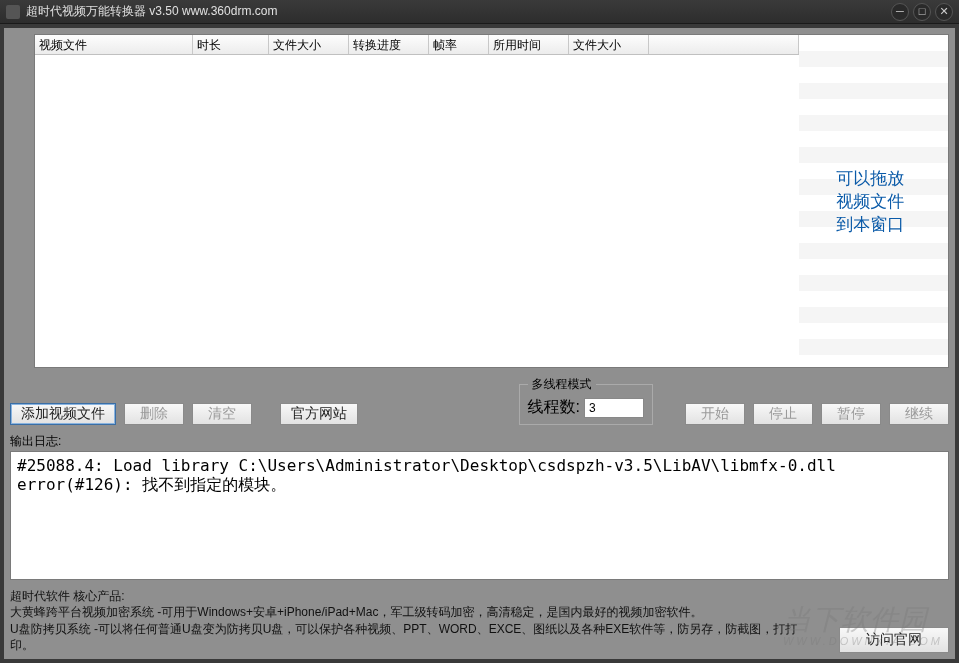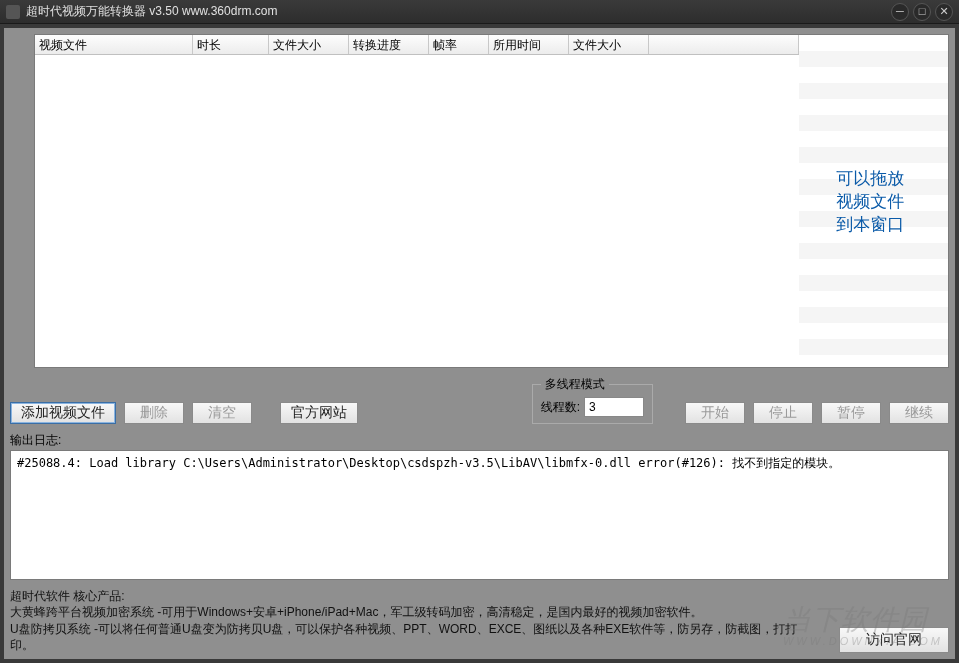--- a/index.html
+++ b/index.html
@@ -132,33 +132,33 @@
   gap: 4px;
 }
 .input-text {
   width: 60px;
   height: 20px;
   border: 1px solid #888;
   background: #fff;
   padding: 0 4px;
   font-size: 12px;
 }
-.label-inline { font-size: 12px; }
+.label-inline { font-size: 16px; }
 .log-area {
   flex: 1;
   display: flex;
   flex-direction: column;
 }
 .log-label { font-size: 12px; margin-bottom: 1px; }
 .log-box {
   flex: 1;
   background: #fff;
   border: 1px solid #7a7a7a;
   padding: 4px 6px;
-  font-size: 12px;
+  font-size: 16px;
   overflow-y: scroll;
   white-space: pre-wrap;
   font-family: "SimSun", monospace;
 }
 .footer {
   font-size: 12px;
   color: #111;
   line-height: 1.35;
   display: flex;
   align-items: flex-end;

